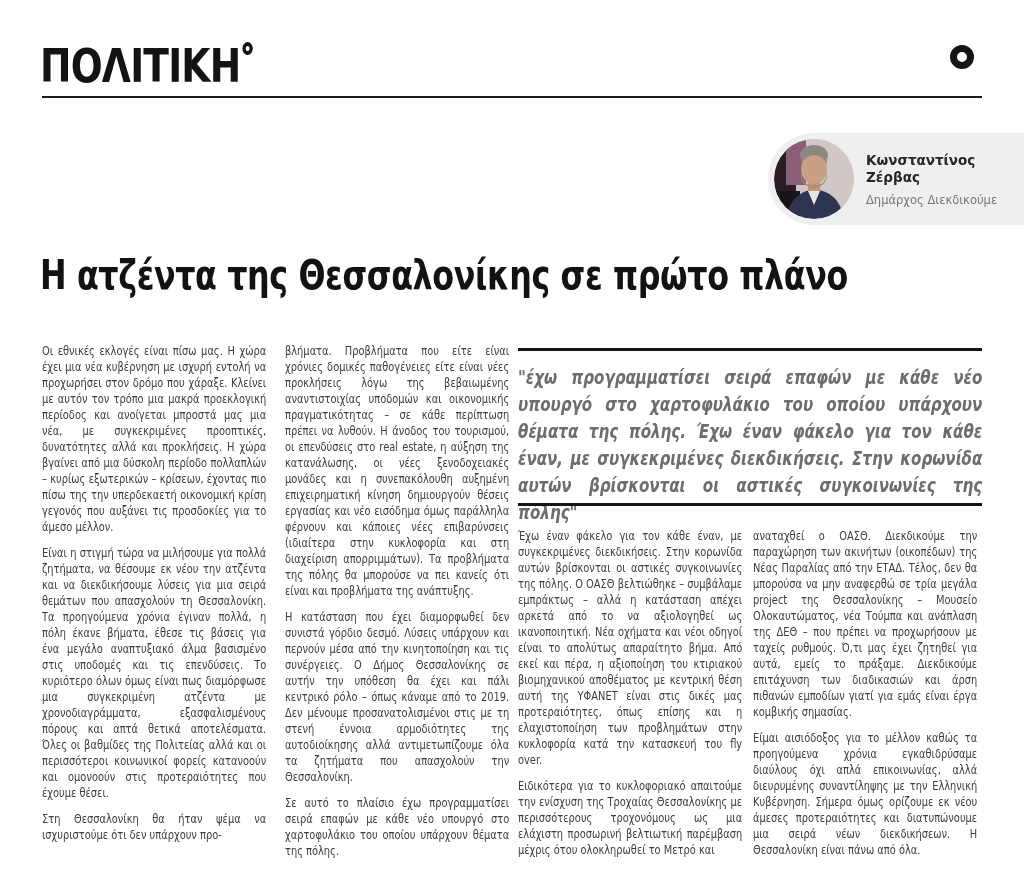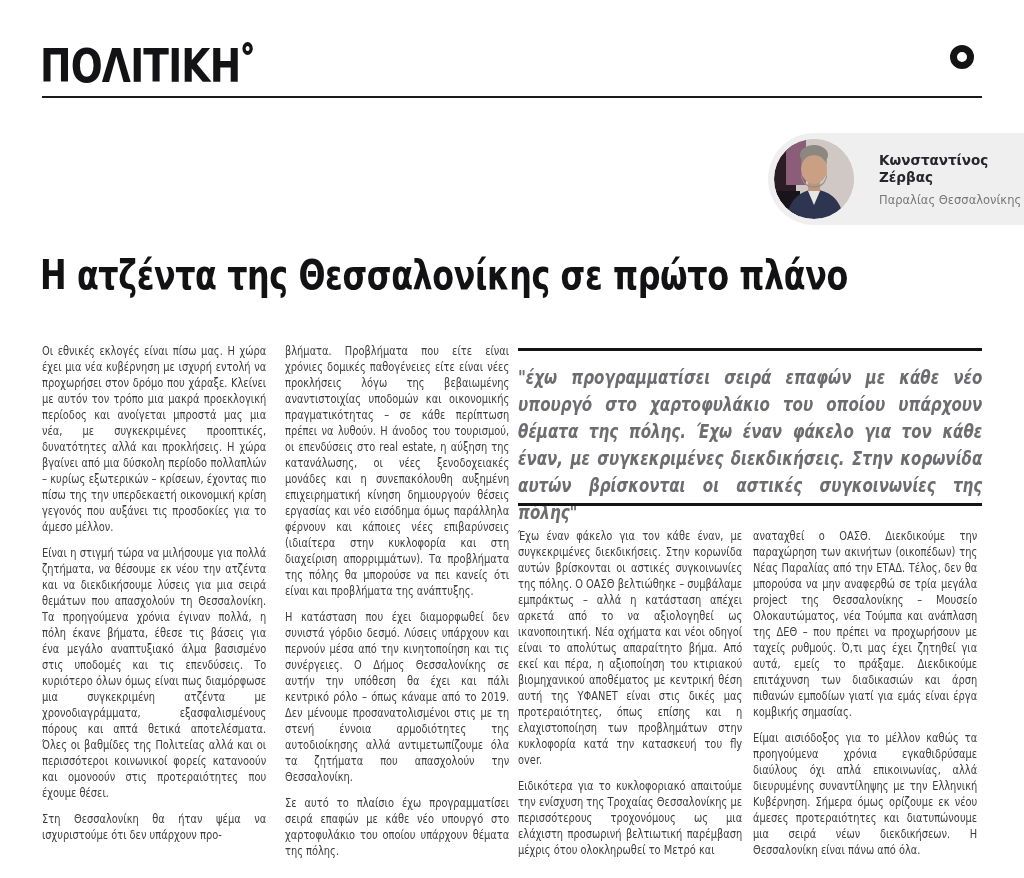--- a/index.html
+++ b/index.html
@@ -30,21 +30,21 @@
   
   .author-card {
     position:absolute; left:768px; top:133px; width:256px; height:92px;
     background:#efeff0; border-radius:46px 0 0 46px;
     display:flex; align-items:center;
   }
   .avatar {
     width:80px; height:80px; border-radius:50%; overflow:hidden;
     margin-left:6px; flex:0 0 auto; background:#cfc8c4;
   }
-  .author-text { margin-left:25px; }
+  .author-text { margin-left:12px; }
   .author-name {
     font-size:13.5px; font-weight:bold; color:#26262a; line-height:17px;
     width:110px;
   }
   .author-role { font-size:11.5px; color:#77777a; margin-top:7px; }
   
   .headline {
     position:absolute; left:40px; top:252px; width:900px;
     font-size:40px; font-weight:bold; color:#121214; letter-spacing:-0.5px;
     transform:scaleX(0.795); transform-origin:0 0; white-space:nowrap;
@@ -102,21 +102,21 @@
         <rect x="34" y="40" width="12" height="12" fill="#c09678"></rect>
         <ellipse cx="40" cy="16" rx="14" ry="10" fill="#8d8781"></ellipse>
         <ellipse cx="40" cy="30" rx="13" ry="15" fill="#c9a084"></ellipse>
         <path d="M27,30 Q27,47 40,47 Q53,47 53,30 L53,38 Q50,49 40,49 Q30,49 27,38 Z" fill="#97908a"></path>
         <path d="M27,26 Q27,10 40,10 Q53,10 53,26 Q49,16 40,16 Q31,16 27,26 Z" fill="#8d8781"></path>
       </g>
     </svg>
   </div>
   <div class="author-text">
     <div class="author-name">Κωνσταντίνος Ζέρβας</div>
-    <div class="author-role">Παραλίας Θεσσαλονίκης</div>
+    <div class="author-role">Δημάρχος Διεκδικούμε</div>
   </div>
 </div>
 
 <div class="headline">Η ατζέντα της Θεσσαλονίκης σε πρώτο πλάνο</div>
 
 <div class="quote-rule-top"></div>
 <div class="pull-quote">"έχω προγραμματίσει σειρά επαφών με κάθε νέο υπουργό στο χαρτοφυλάκιο του οποίου υπάρχουν θέματα της πόλης. Έχω έναν φάκελο για τον κάθε έναν, με συγκεκριμένες διεκδικήσεις. Στην κορωνίδα αυτών βρίσκονται οι αστικές συγκοινωνίες της πόλης"</div>
 <div class="quote-rule-bottom"></div>
 
 <div class="col" id="col1">

